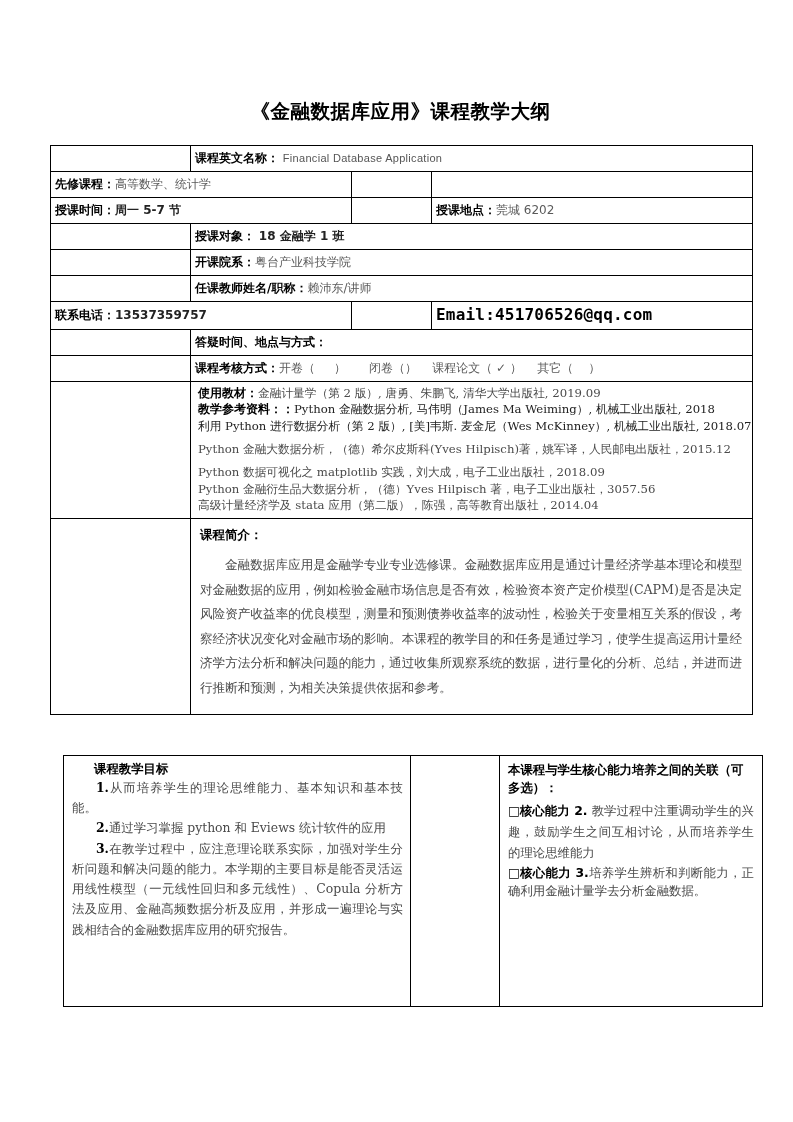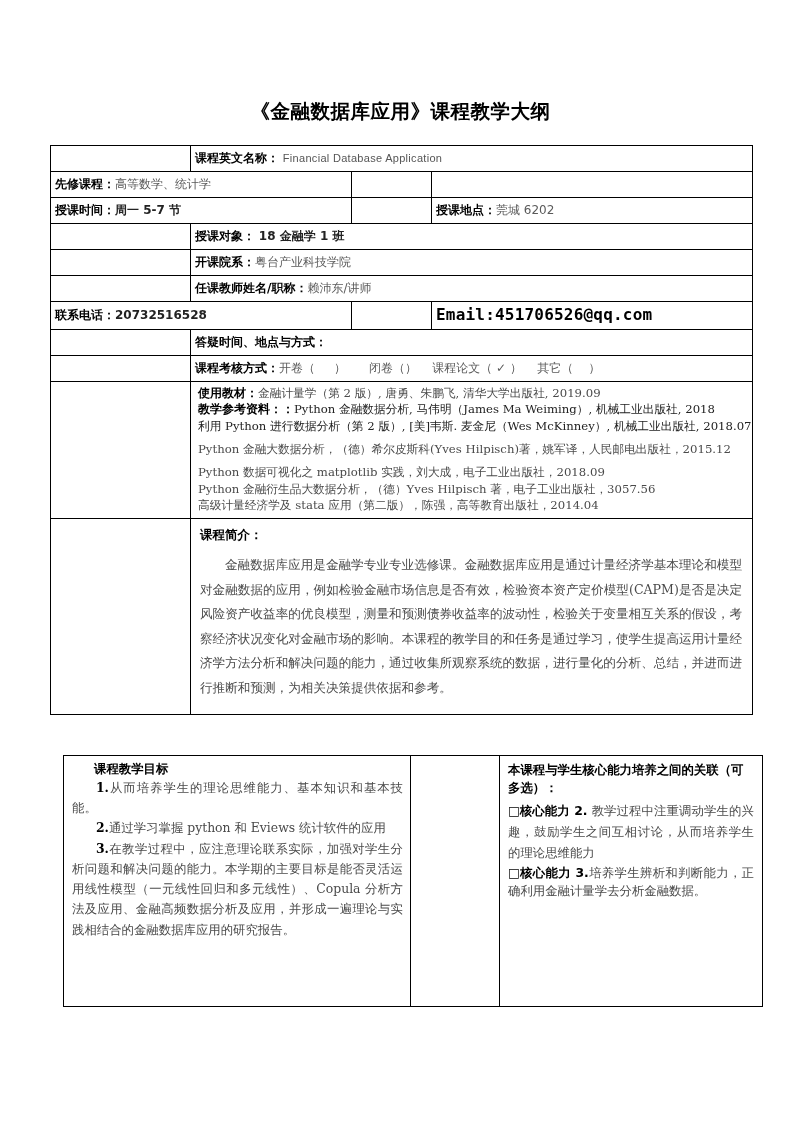--- a/index.html
+++ b/index.html
@@ -248,21 +248,21 @@
 
       <tr>
         <td class="blank"></td>
         <td colspan="3">
           <span class="lbl">任课教师姓名/职称：</span><span class="val">赖沛东/讲师</span>
         </td>
       </tr>
 
       <tr>
         <td colspan="2">
-          <span class="lbl">联系电话：</span><span class="val-dark">20732516528</span>
+          <span class="lbl">联系电话：</span><span class="val-dark">13537359757</span>
         </td>
         <td class="blank"></td>
         <td>
           <span class="mono-dark">Email:451706526@qq.com</span>
         </td>
       </tr>
 
       <tr>
         <td class="blank"></td>
         <td colspan="3">

